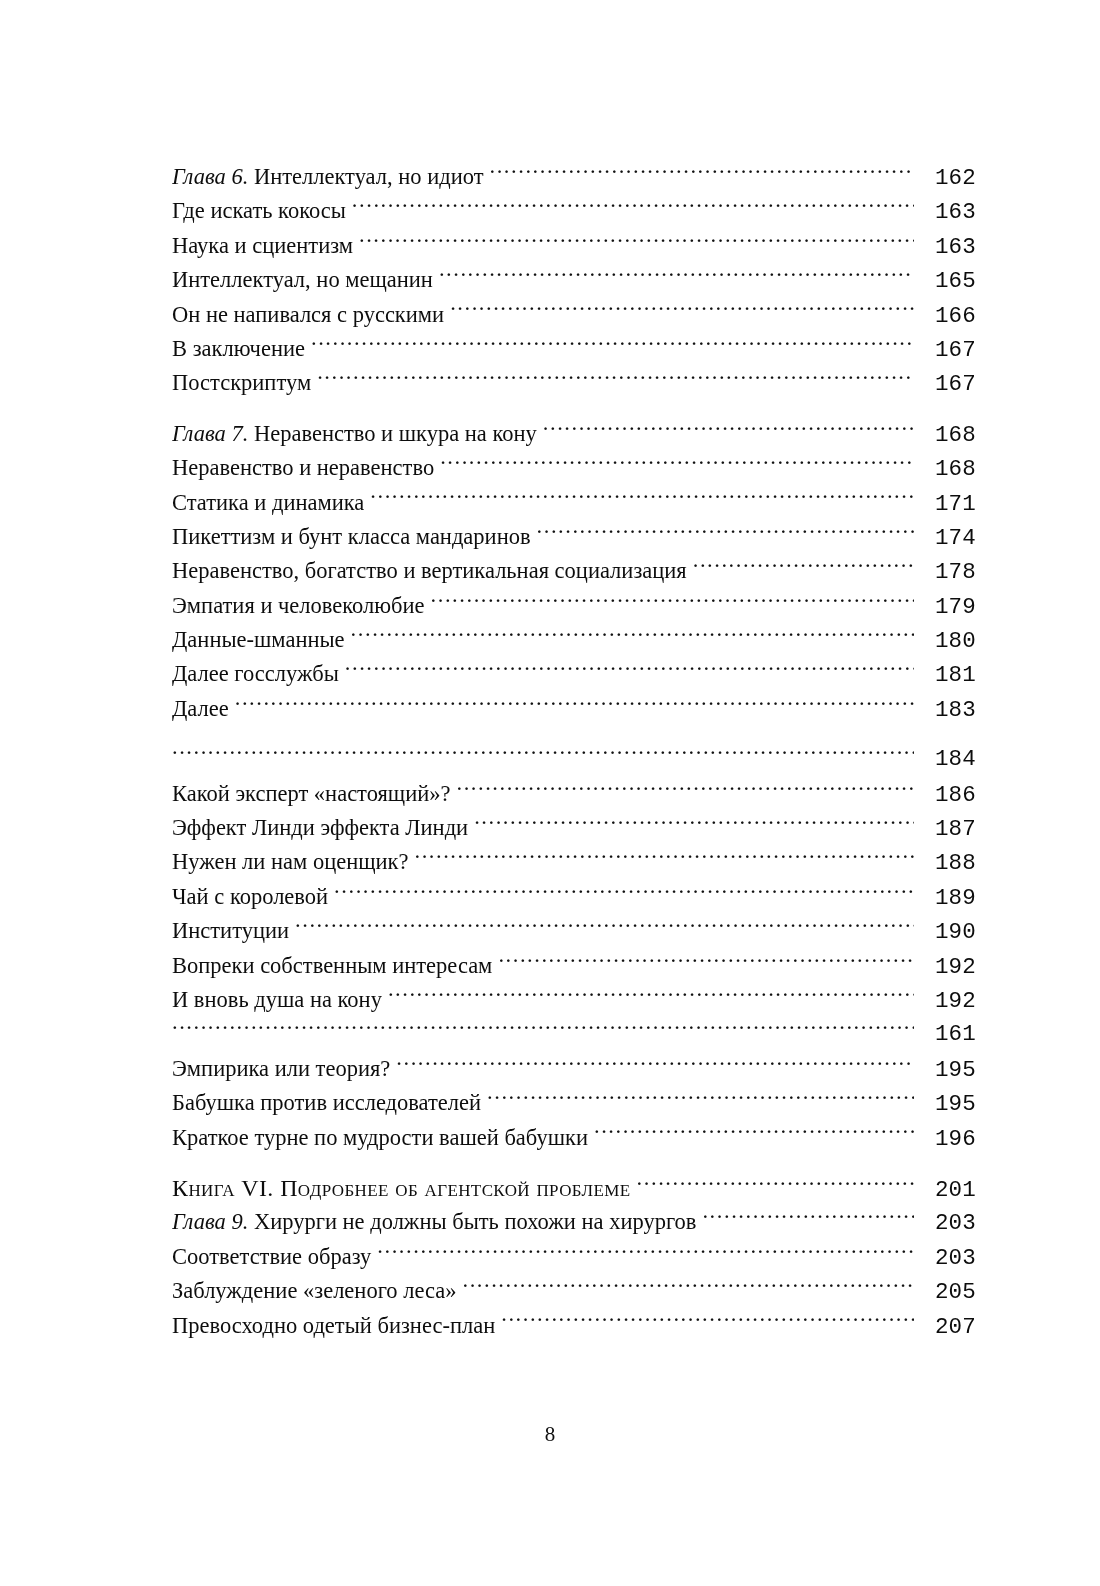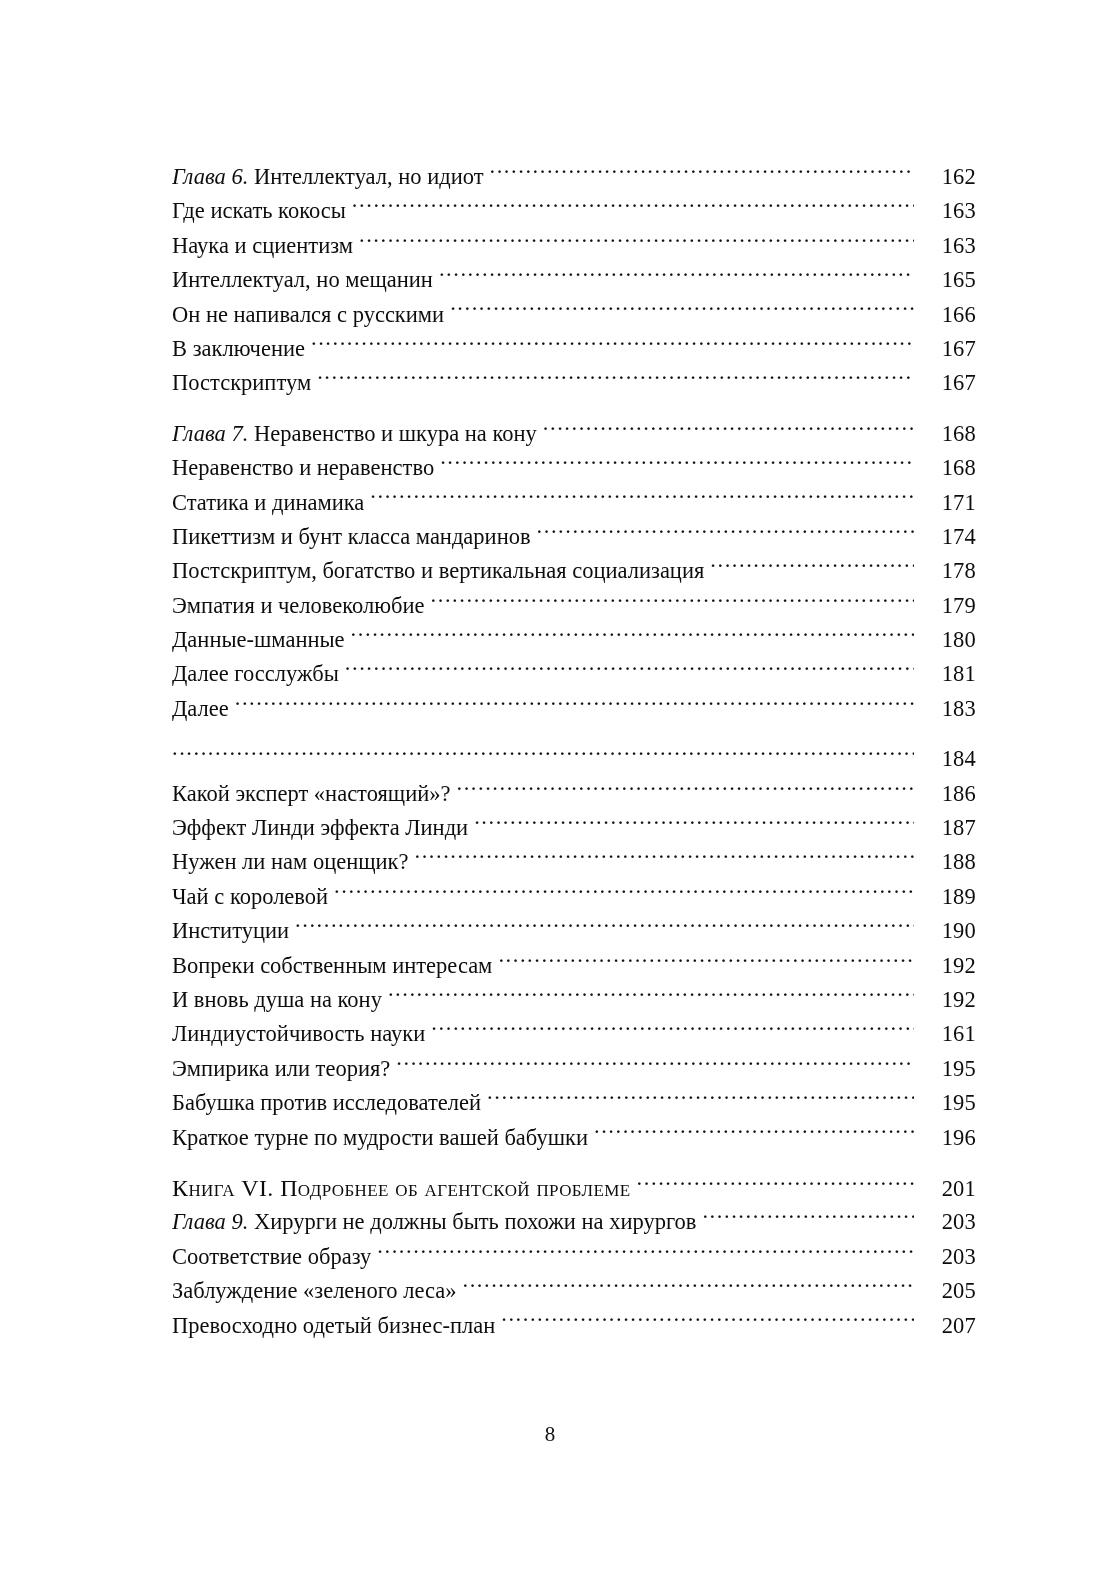--- a/index.html
+++ b/index.html
@@ -81,20 +81,21 @@
     white-space: nowrap;
   }
 
   .entry-page {
     flex: 0 0 auto;
     width: 54px;
     text-align: right;
     padding-left: 8px;
     font-size: 22.5px;
     letter-spacing: 0.2px;
+    font-family: Liberation Mono, monospace;
   }
 
   
   .group-gap {
     height: 16px;
   }
 
   .folio {
     position: absolute;
     left: 0;
@@ -161,21 +162,21 @@
         <span class="entry-title"><span>Статика и динамика</span></span>
         <span class="leader"></span>
         <span class="entry-page">171</span>
       </div>
       <div class="toc-entry">
         <span class="entry-title"><span>Пикеттизм и бунт класса мандаринов</span></span>
         <span class="leader"></span>
         <span class="entry-page">174</span>
       </div>
       <div class="toc-entry">
-        <span class="entry-title"><span>Постскриптум, богатство и вертикальная социализация</span></span>
+        <span class="entry-title"><span>Неравенство, богатство и вертикальная социализация</span></span>
         <span class="leader"></span>
         <span class="entry-page">178</span>
       </div>
       <div class="toc-entry">
         <span class="entry-title"><span>Эмпатия и человеколюбие</span></span>
         <span class="leader"></span>
         <span class="entry-page">179</span>
       </div>
       <div class="toc-entry">
         <span class="entry-title"><span>Данные-шманные</span></span>
@@ -226,21 +227,20 @@
         <span class="entry-title"><span>Вопреки собственным интересам</span></span>
         <span class="leader"></span>
         <span class="entry-page">192</span>
       </div>
       <div class="toc-entry">
         <span class="entry-title"><span>И вновь душа на кону</span></span>
         <span class="leader"></span>
         <span class="entry-page">192</span>
       </div>
       <div class="toc-entry">
-        <span class="entry-title"><span>Линдиустойчивость науки</span></span>
         <span class="leader"></span>
         <span class="entry-page">161</span>
       </div>
       <div class="toc-entry">
         <span class="entry-title"><span>Эмпирика или теория?</span></span>
         <span class="leader"></span>
         <span class="entry-page">195</span>
       </div>
       <div class="toc-entry">
         <span class="entry-title"><span>Бабушка против исследователей</span></span>

